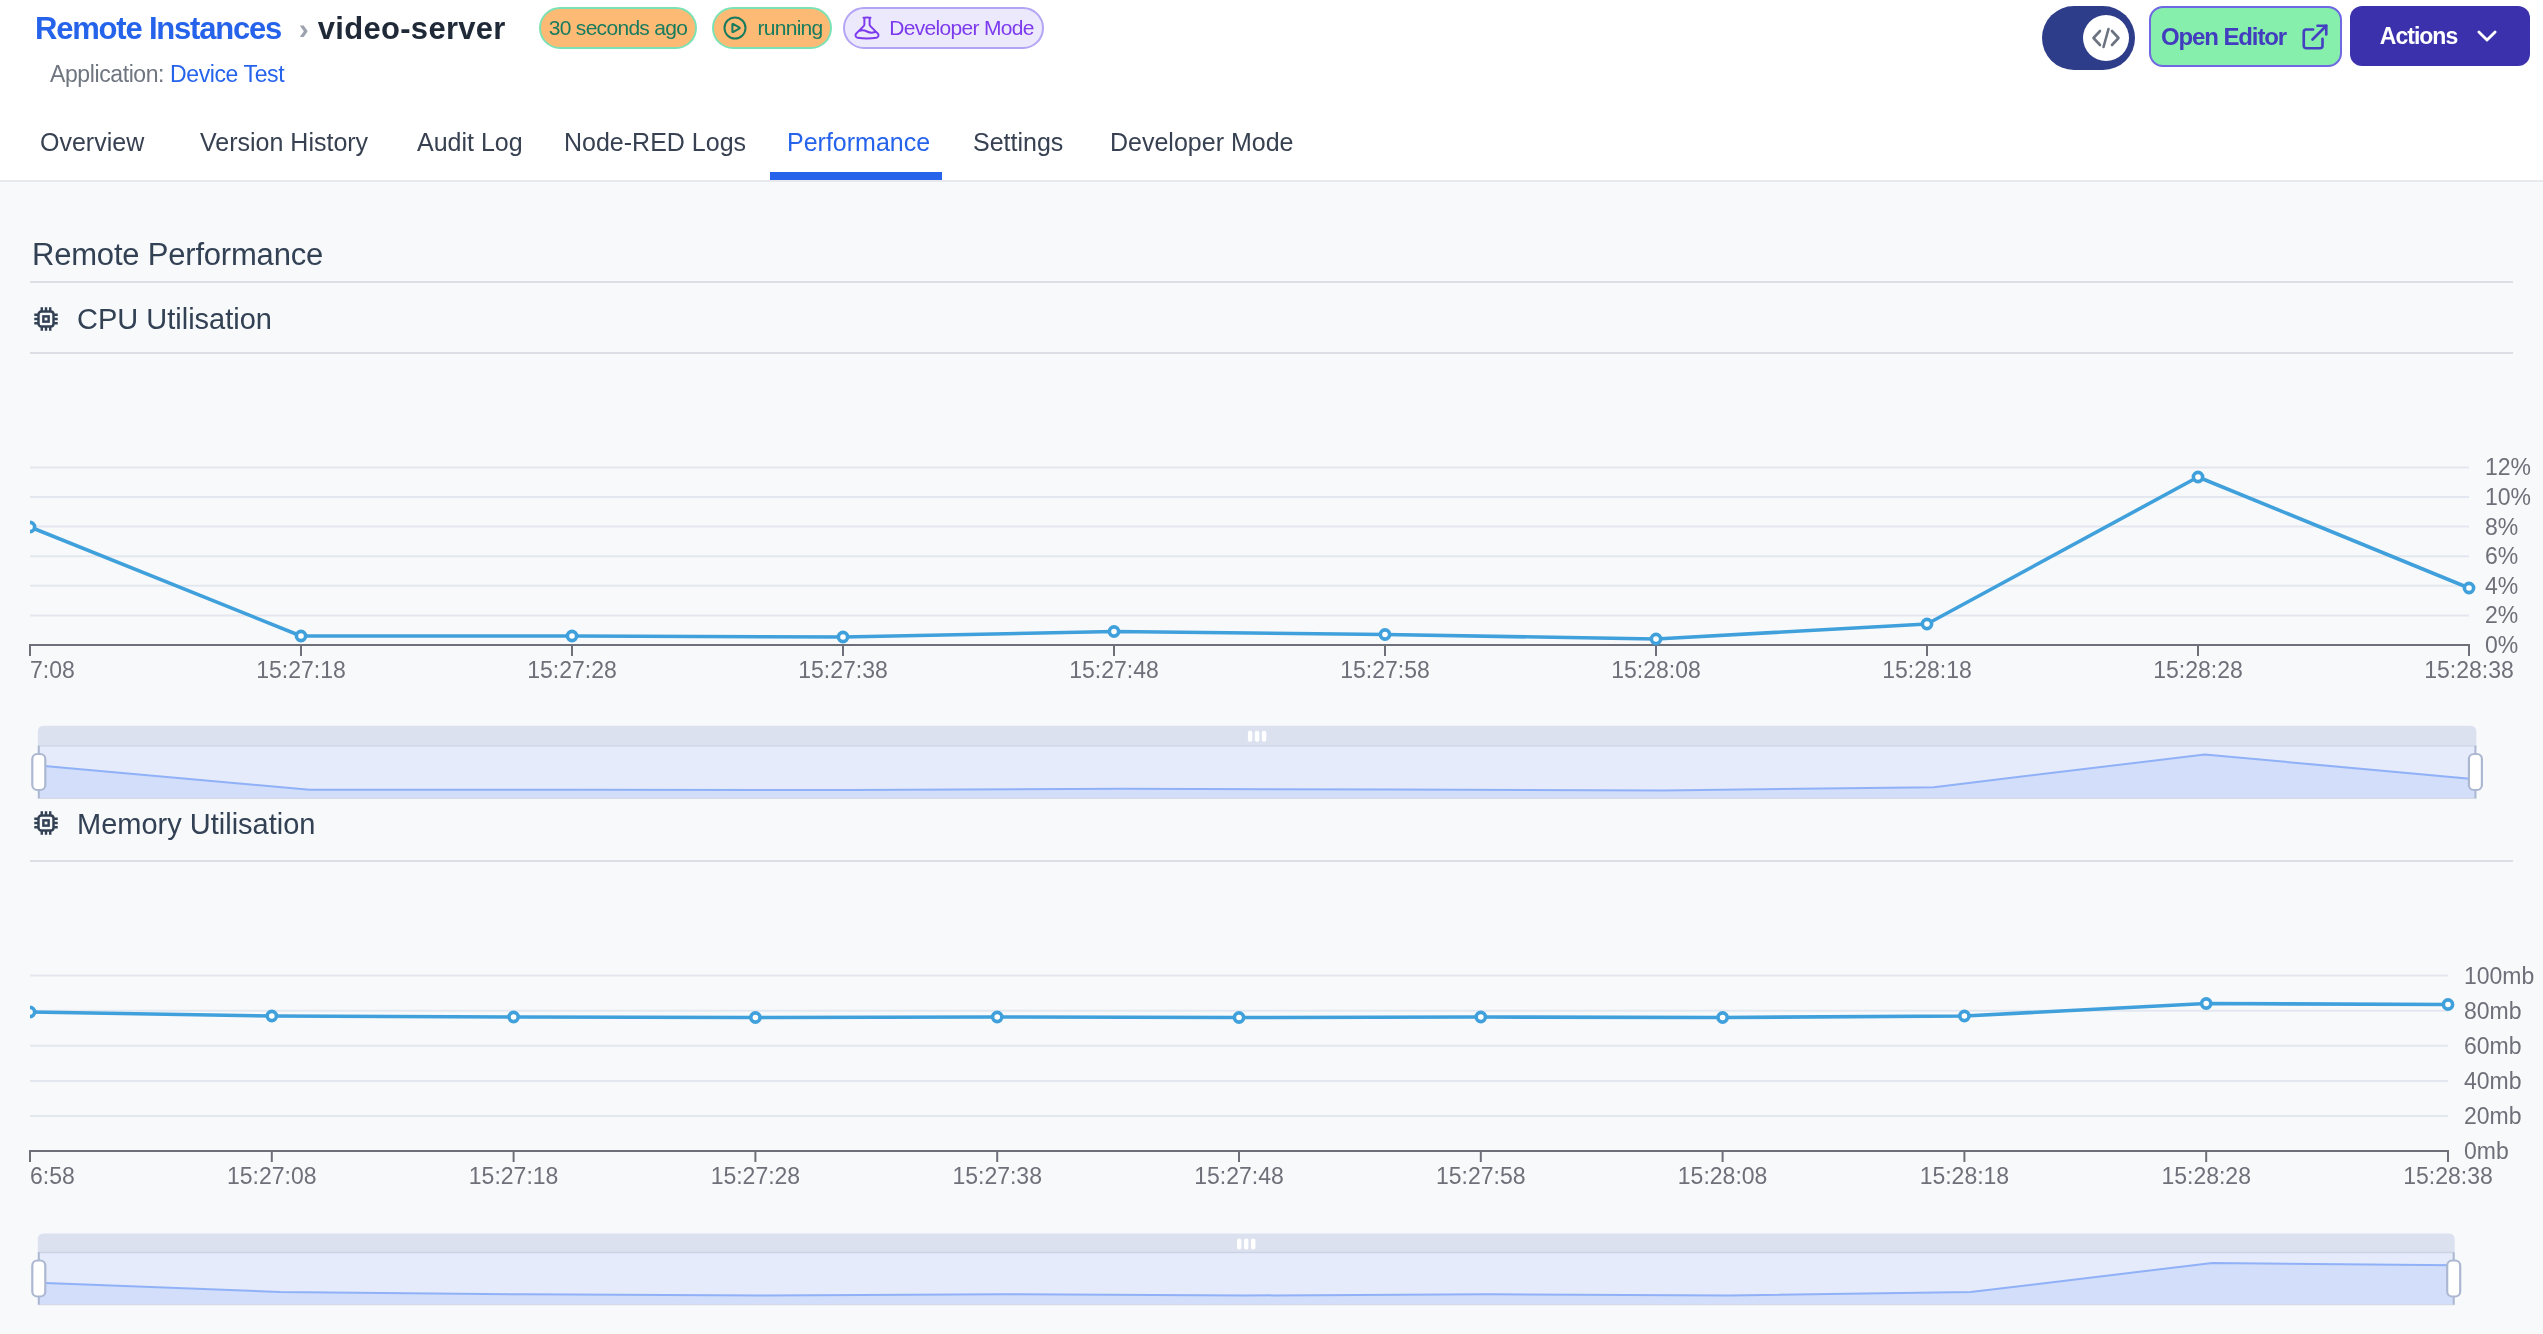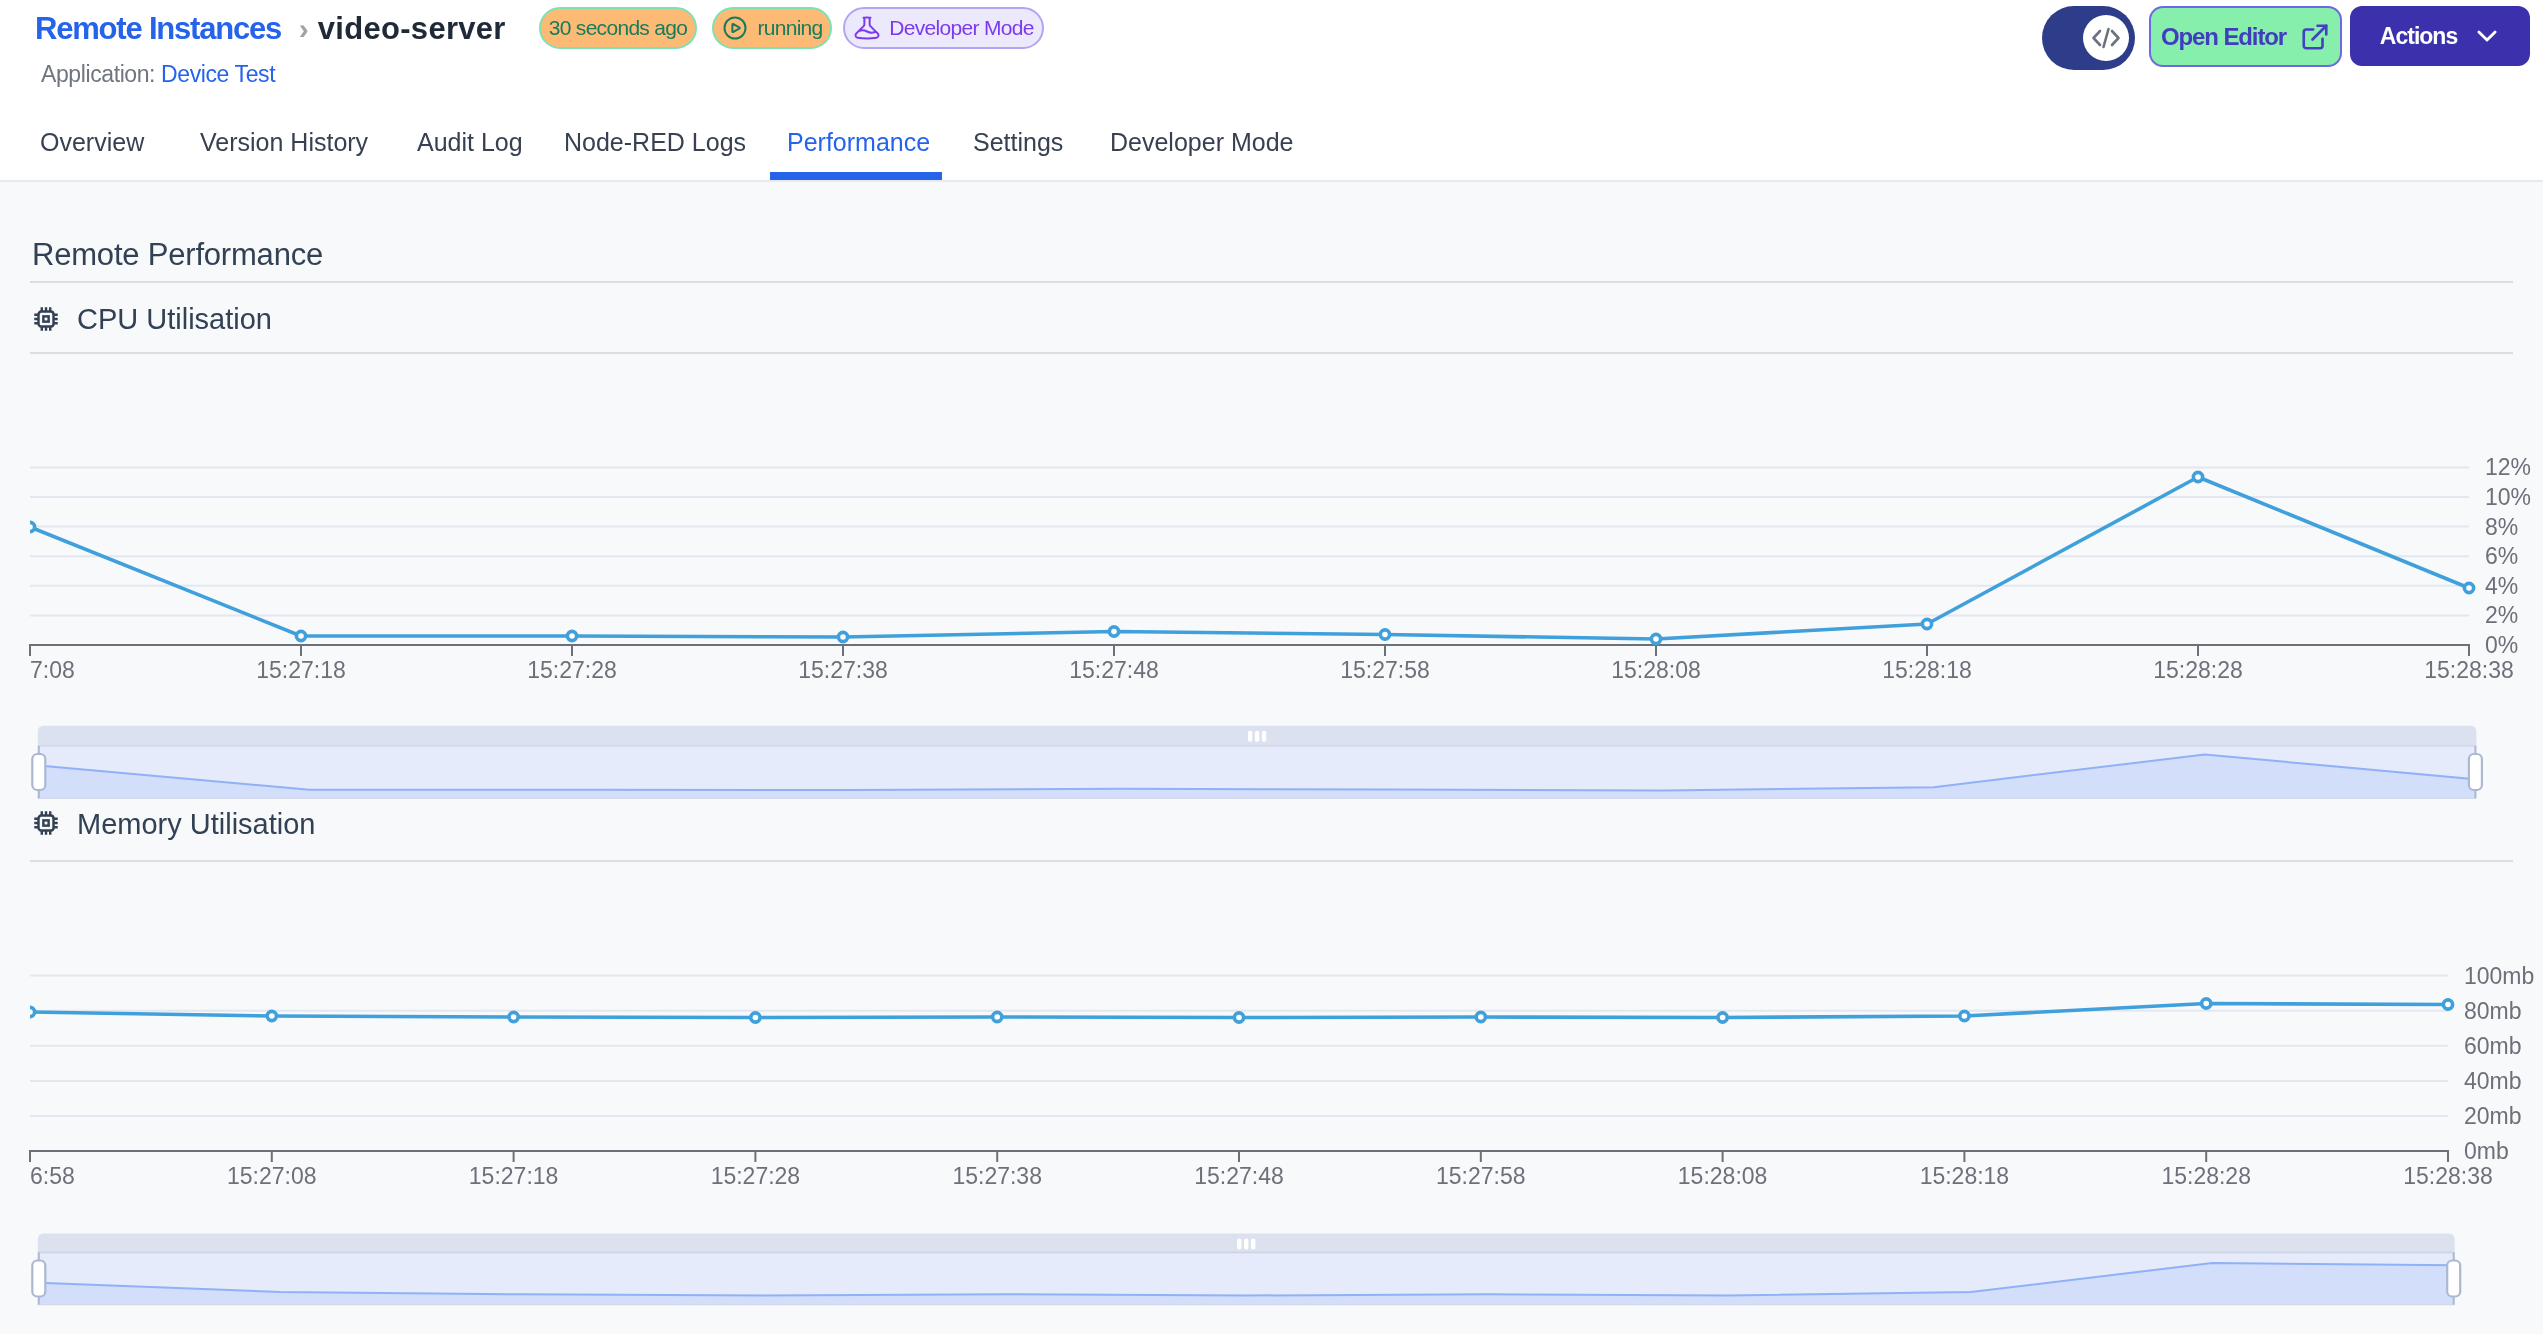--- a/index.html
+++ b/index.html
@@ -4,21 +4,21 @@
 <style>
   html,body{margin:0;padding:0;}
   .page{position:relative;width:2543px;height:1334px;background:#ffffff;font-family:"Liberation Sans",sans-serif;overflow:hidden;}
   .content-bg{position:absolute;left:0;top:182px;width:2543px;height:1152px;background:#F8F9FB;}
   .abs{position:absolute;}
   
   .crumbs{left:35px;top:11px;font-size:31px;font-weight:bold;color:#2563EB;white-space:nowrap;}
   .crumbs .ri{letter-spacing:-1.2px;}
   .crumbs .sep{color:#9CA3AF;font-weight:bold;padding:0 9px;font-size:30px;}
   .crumbs .title{color:#1F2937;letter-spacing:0.3px;}
-  .appline{left:41px;top:61px;font-size:23px;letter-spacing:-0.4px;color:#6F7680;white-space:nowrap;}
+  .appline{left:50px;top:61px;font-size:23px;letter-spacing:-0.4px;color:#6F7680;white-space:nowrap;}
   .appline a{color:#2563EB;text-decoration:none;}
   .badge{height:42px;border-radius:21px;display:flex;align-items:center;justify-content:center;font-size:21px;letter-spacing:-0.7px;top:7px;box-sizing:border-box;white-space:nowrap;}
   .badge.green{background:#fdba74;border:2px solid #7CE2B5;color:#177B5E;}
   .badge.purple{background:#EDE9FD;border:2px solid #B4A4F4;color:#7C3AED;}
   
   .toggle{left:2042px;top:6px;width:93px;height:64px;border-radius:32px;background:#2E3D89;}
   .toggle .knob{position:absolute;right:6px;top:9px;width:46px;height:46px;border-radius:50%;background:#ffffff;display:flex;align-items:center;justify-content:center;}
   .btn-openeditor{left:2149px;top:6px;width:193px;height:61px;border-radius:14px;background:#86efac;border:2.5px solid #6E68E2;box-sizing:border-box;display:flex;align-items:center;justify-content:center;gap:14px;color:#423DBF;font-size:24px;letter-spacing:-1.1px;font-weight:bold;white-space:nowrap;}
   .btn-actions{left:2350px;top:6px;width:180px;height:60px;border-radius:12px;background:#3C31AC;display:flex;align-items:center;justify-content:center;gap:17px;color:#ffffff;font-size:23px;letter-spacing:-1px;font-weight:bold;white-space:nowrap;}
   

